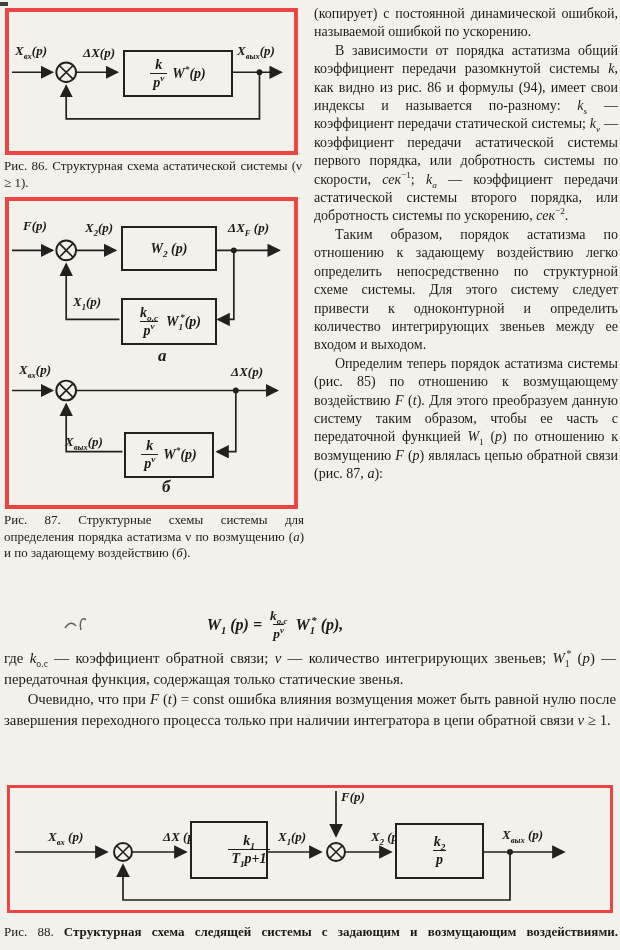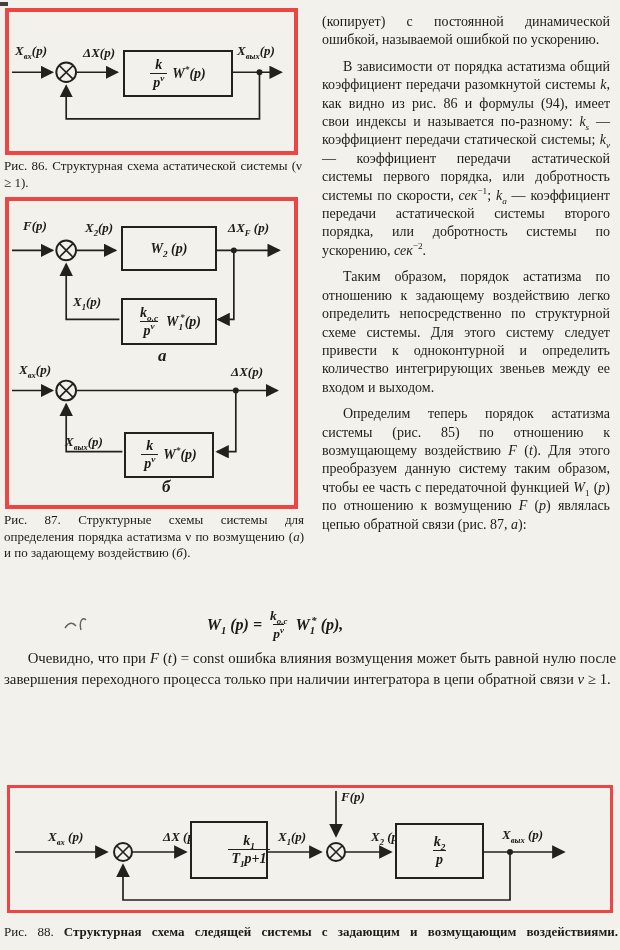--- a/index.html
+++ b/index.html
@@ -13,21 +13,21 @@
   sub+sup{margin-left:-0.34em;}
   .block{position:absolute;border:2px solid #23211d;display:flex;align-items:center;justify-content:center;
          gap:5px;font-style:italic;font-weight:600;font-size:14px;background:#f2f1ec;}
   .frac{display:inline-flex;flex-direction:column;align-items:center;line-height:1.12;text-align:center;}
   .frac .num{padding:0 3px;}
   .frac .den{border-top:1.5px solid #23211d;padding:1px 3px 0;}
   .tag{position:absolute;font-style:italic;font-weight:700;font-size:17px;line-height:1;}
   .caption{position:absolute;font-size:13px;line-height:1.27;text-align:justify;}
   .bodycol{position:absolute;left:314px;top:5px;width:304px;font-size:14px;line-height:18.4px;
            text-align:justify;hyphens:auto;}
-  .bodycol p{margin:8px;}
+  .bodycol p{margin:0;}
   .bodycol p+p{text-indent:1.5em;}
   .widetext{position:absolute;left:4px;top:648px;width:612px;font-size:14.8px;line-height:20.6px;
             text-align:justify;hyphens:auto;}
   .widetext p{margin:0;}
   .widetext p.indent{text-indent:1.6em;}
   .equation{position:absolute;left:0;top:602px;width:520px;height:46px;display:flex;align-items:center;
             justify-content:center;padding-left:30px;gap:8px;font-size:16px;font-style:italic;font-weight:600;}
   .equation .efrac{display:inline-flex;flex-direction:column;align-items:center;font-size:13.5px;line-height:1.15;}
   .equation .efrac .den{border-top:1.4px solid #1d1b17;padding-top:1px;}
   .caption88{font-size:13px;text-align:justify;text-align-last:justify;white-space:normal;}
@@ -147,20 +147,21 @@
       <span class="num"><i>k</i><sub>о.с</sub></span>
       <span class="den"><i>p</i><sup>ν</sup></span>
     </span>
     <span><i>W</i><sub>1</sub><sup>*</sup> (<i>p</i>),</span>
   </div>
   <svg style="position:absolute;left:62px;top:612px;" width="30" height="24">
     <path d="M3 16 C7 10 11 10 14 14 M19 18 C17 10 20 4 24 8" stroke="#4a4842" stroke-width="1.4" fill="none" opacity="0.85"></path>
   </svg>
 
   <div class="widetext">
+    <p>где <i>k</i><sub>о.с</sub> — коэффициент обратной связи; <i>ν</i> — количество интегрирующих звеньев; <i>W</i><sub>1</sub><sup>*</sup> (<i>p</i>) — передаточная функция, содержащая только статические звенья.</p>
     <p class="indent">Очевидно, что при <i>F</i> (<i>t</i>) = const ошибка влияния возмущения может быть равной нулю после завершения переходного процесса только при наличии интегратора в цепи обратной связи <i>ν</i> ≥ 1.</p>
   </div>
 
   <div class="figframe" style="left:7px;top:785px;width:606px;height:128px;border-width:3px;">
     <svg class="wire" viewBox="0 0 600 122" preserveAspectRatio="none">
       <defs>
         <marker id="a88" markerWidth="8" markerHeight="8" refX="7" refY="4" orient="auto">
           <path d="M0 0 L8 4 L0 8 Z" fill="#23211d"></path>
         </marker>
       </defs>

